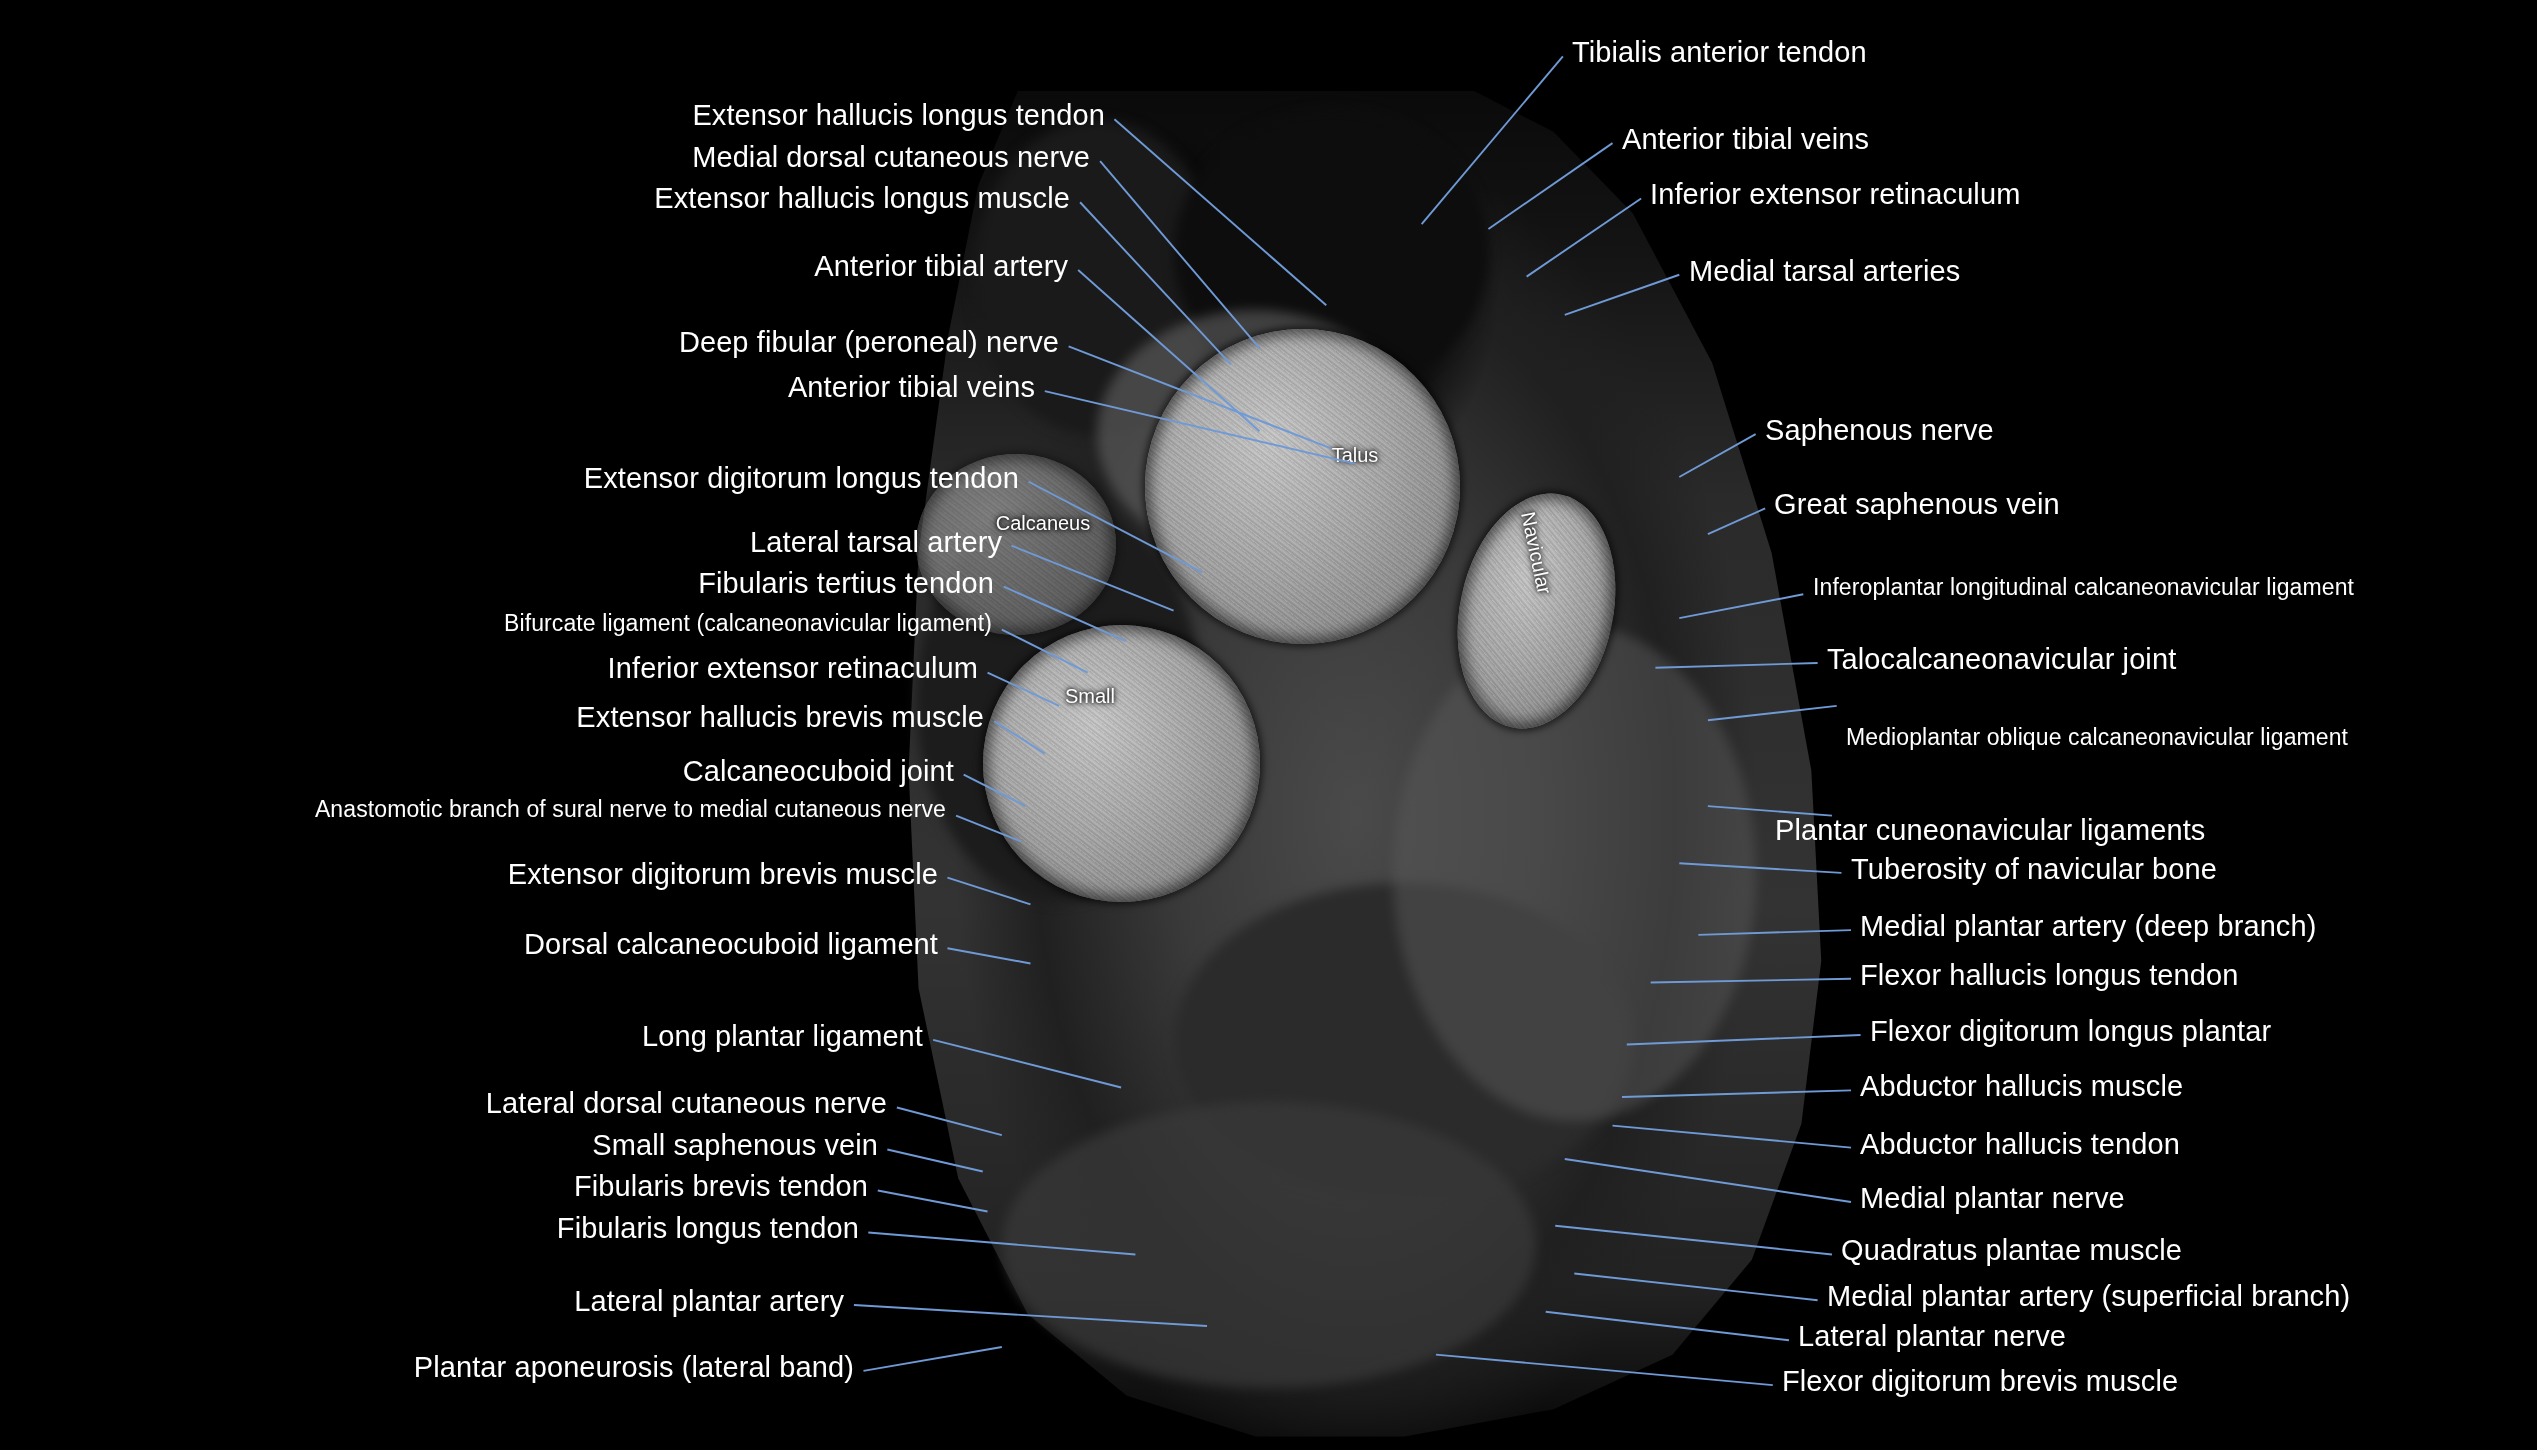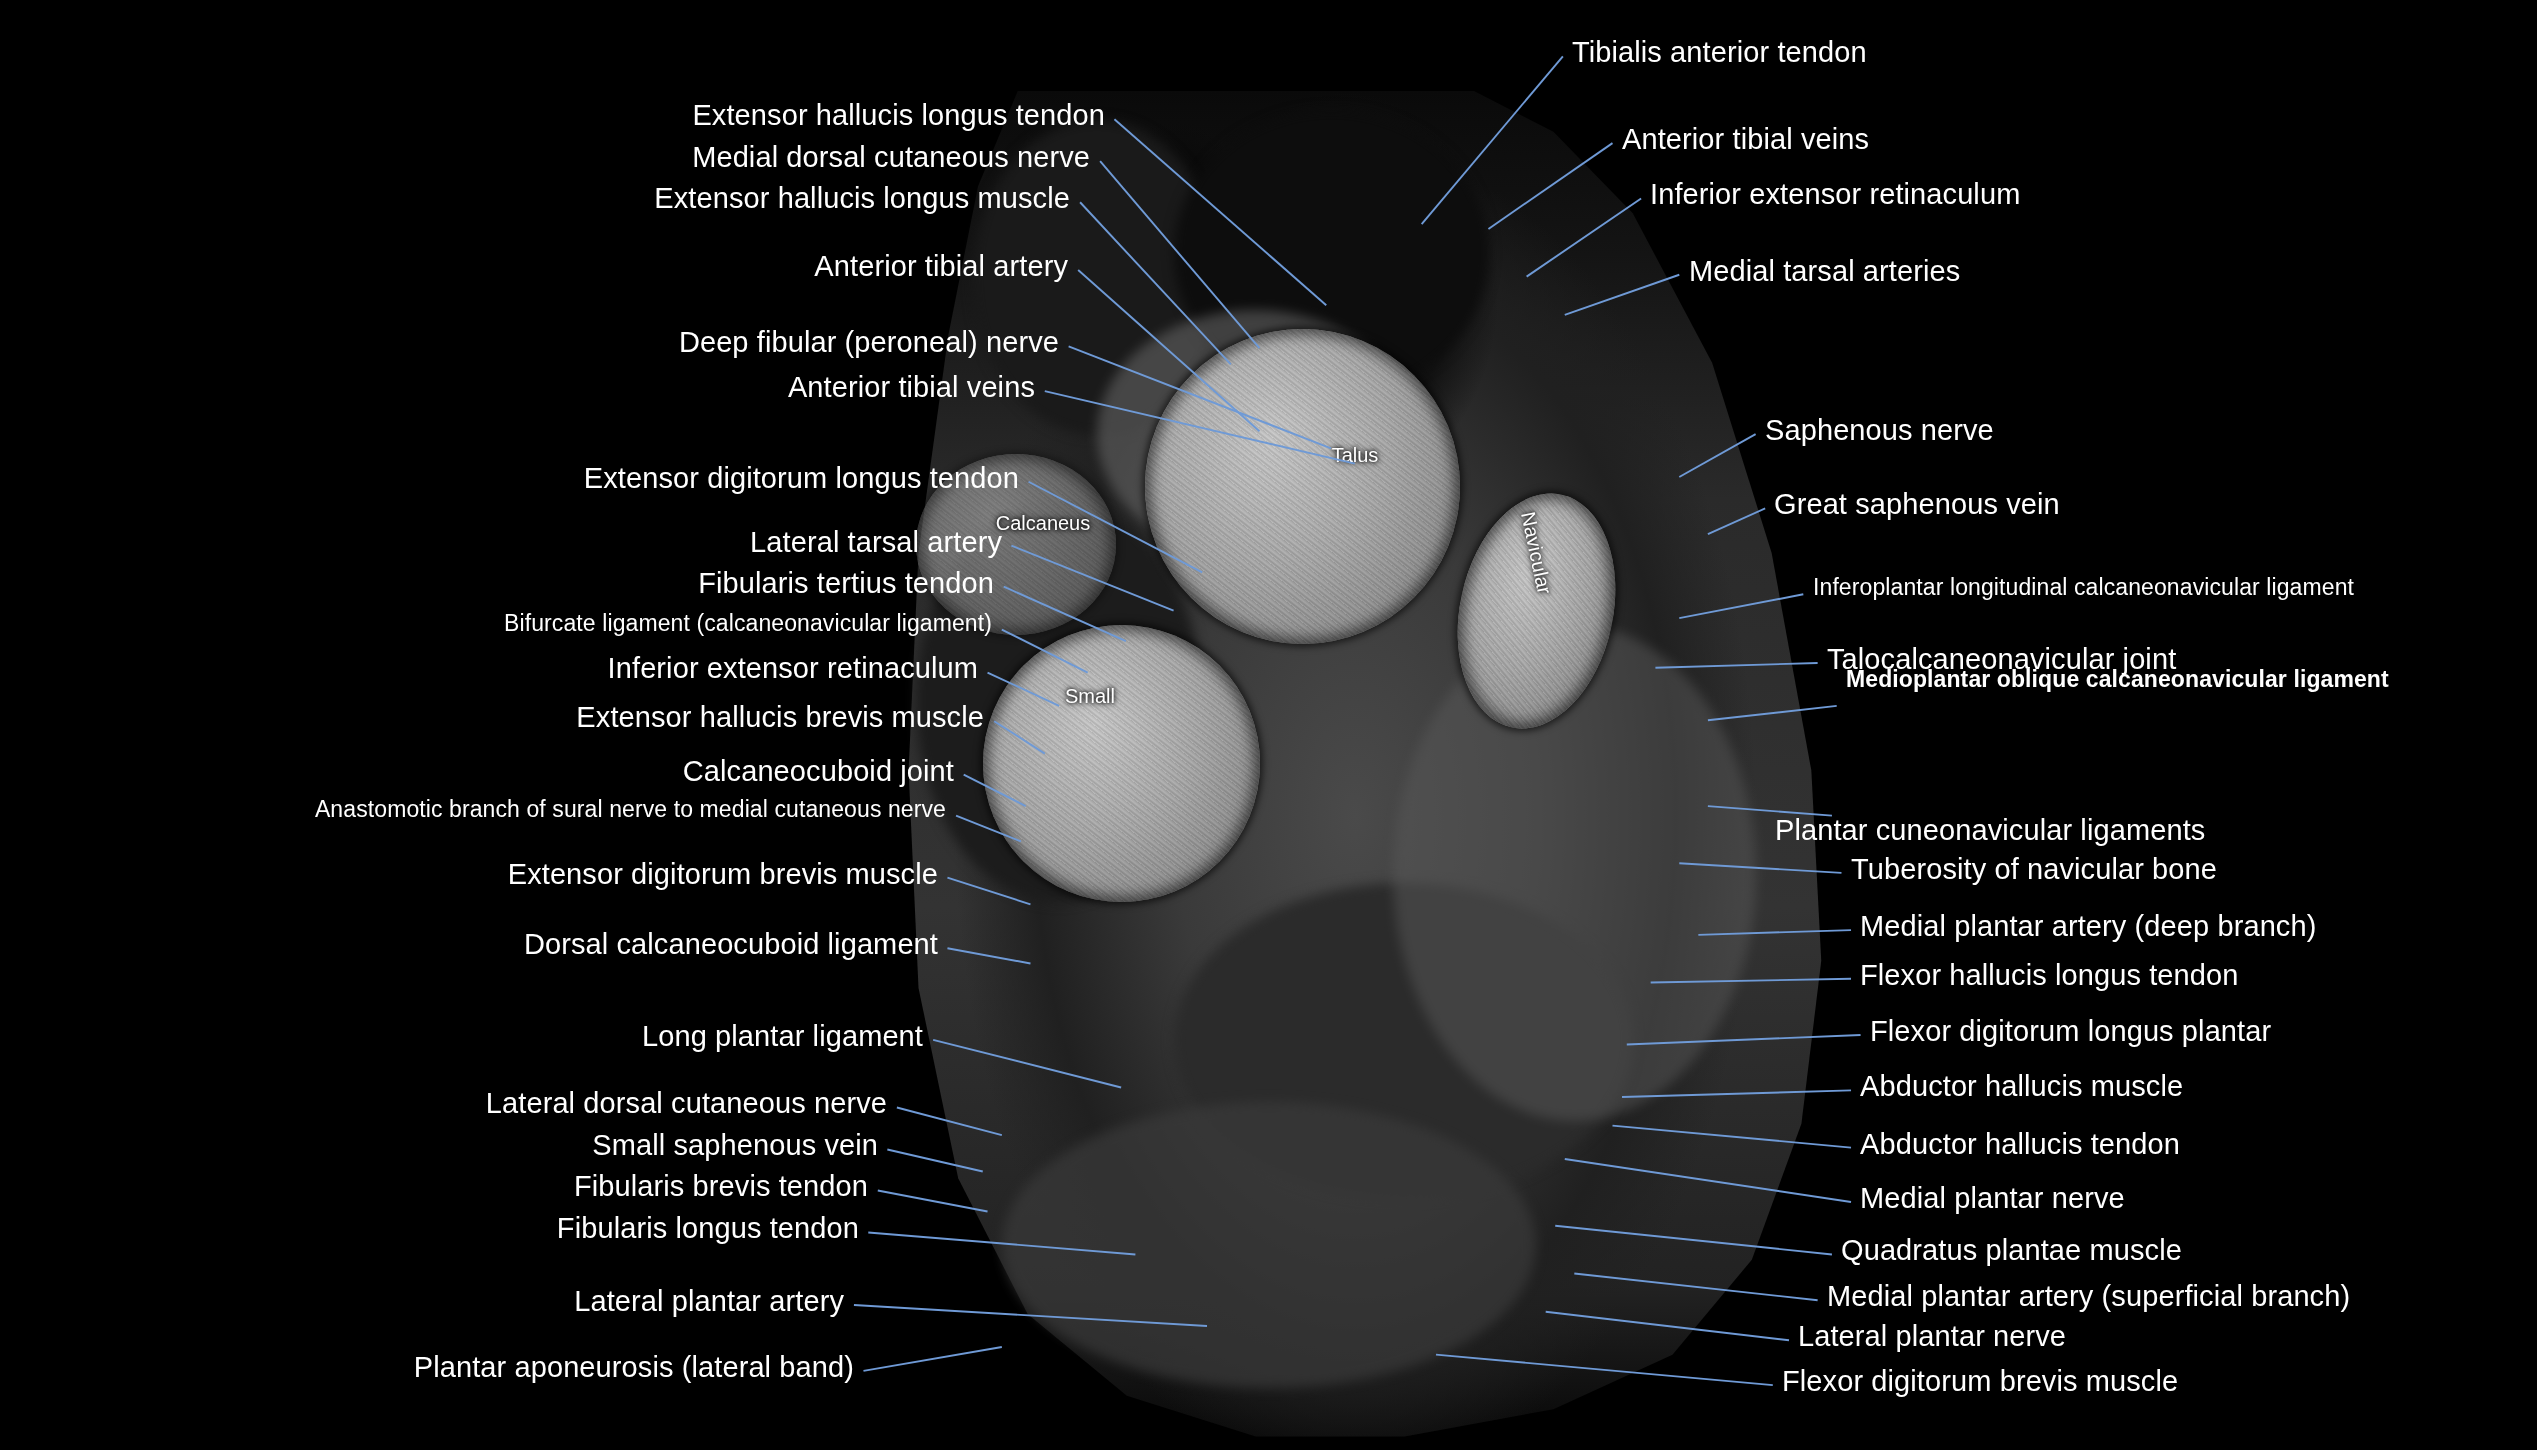--- a/index.html
+++ b/index.html
@@ -192,21 +192,21 @@
     </div>
   <div id="labels-right">
       <div class="label right" style="left: 1572px; top: 37px; text-align: center;">Tibialis anterior tendon</div>
       <div class="label right" style="left: 1622px; top: 124px;">Anterior tibial veins</div>
       <div class="label right" style="left: 1650px; top: 179px;">Inferior extensor retinaculum</div>
       <div class="label right" style="left: 1689px; top: 256px;">Medial tarsal arteries</div>
       <div class="label right" style="left: 1765px; top: 415px;">Saphenous nerve</div>
       <div class="label right" style="left: 1774px; top: 489px;">Great saphenous vein</div>
       <div class="label right small" style="left: 1813px; top: 575px;">Inferoplantar longitudinal calcaneonavicular ligament</div>
       <div class="label right" style="left: 1827px; top: 644px;">Talocalcaneonavicular joint</div>
-      <div class="label right small" style="left: 1846px; top: 667px; font-weight: bold;">Medioplantar oblique calcaneonavicular ligament</div>
+      <div class="label right small" style="left: 1846px; top: 725px;">Medioplantar oblique calcaneonavicular ligament</div>
       <div class="label right" style="left: 1775px; top: 797px; margin-top: 18px;">Plantar cuneonavicular ligaments</div>
       <div class="label right" style="left: 1851px; top: 854px;">Tuberosity of navicular bone</div>
       <div class="label right" style="left: 1860px; top: 911px;">Medial plantar artery (deep branch)</div>
       <div class="label right" style="left: 1860px; top: 960px;">Flexor hallucis longus tendon</div>
       <div class="label right" style="left: 1870px; top: 1016px;">Flexor digitorum longus plantar</div>
       <div class="label right" style="left: 1860px; top: 1071px;">Abductor hallucis muscle</div>
       <div class="label right" style="left: 1860px; top: 1129px;">Abductor hallucis tendon</div>
       <div class="label right" style="left: 1860px; top: 1183px;">Medial plantar nerve</div>
       <div class="label right" style="left: 1841px; top: 1235px;">Quadratus plantae muscle</div>
       <div class="label right" style="left: 1827px; top: 1281px;">Medial plantar artery (superficial branch)</div>

